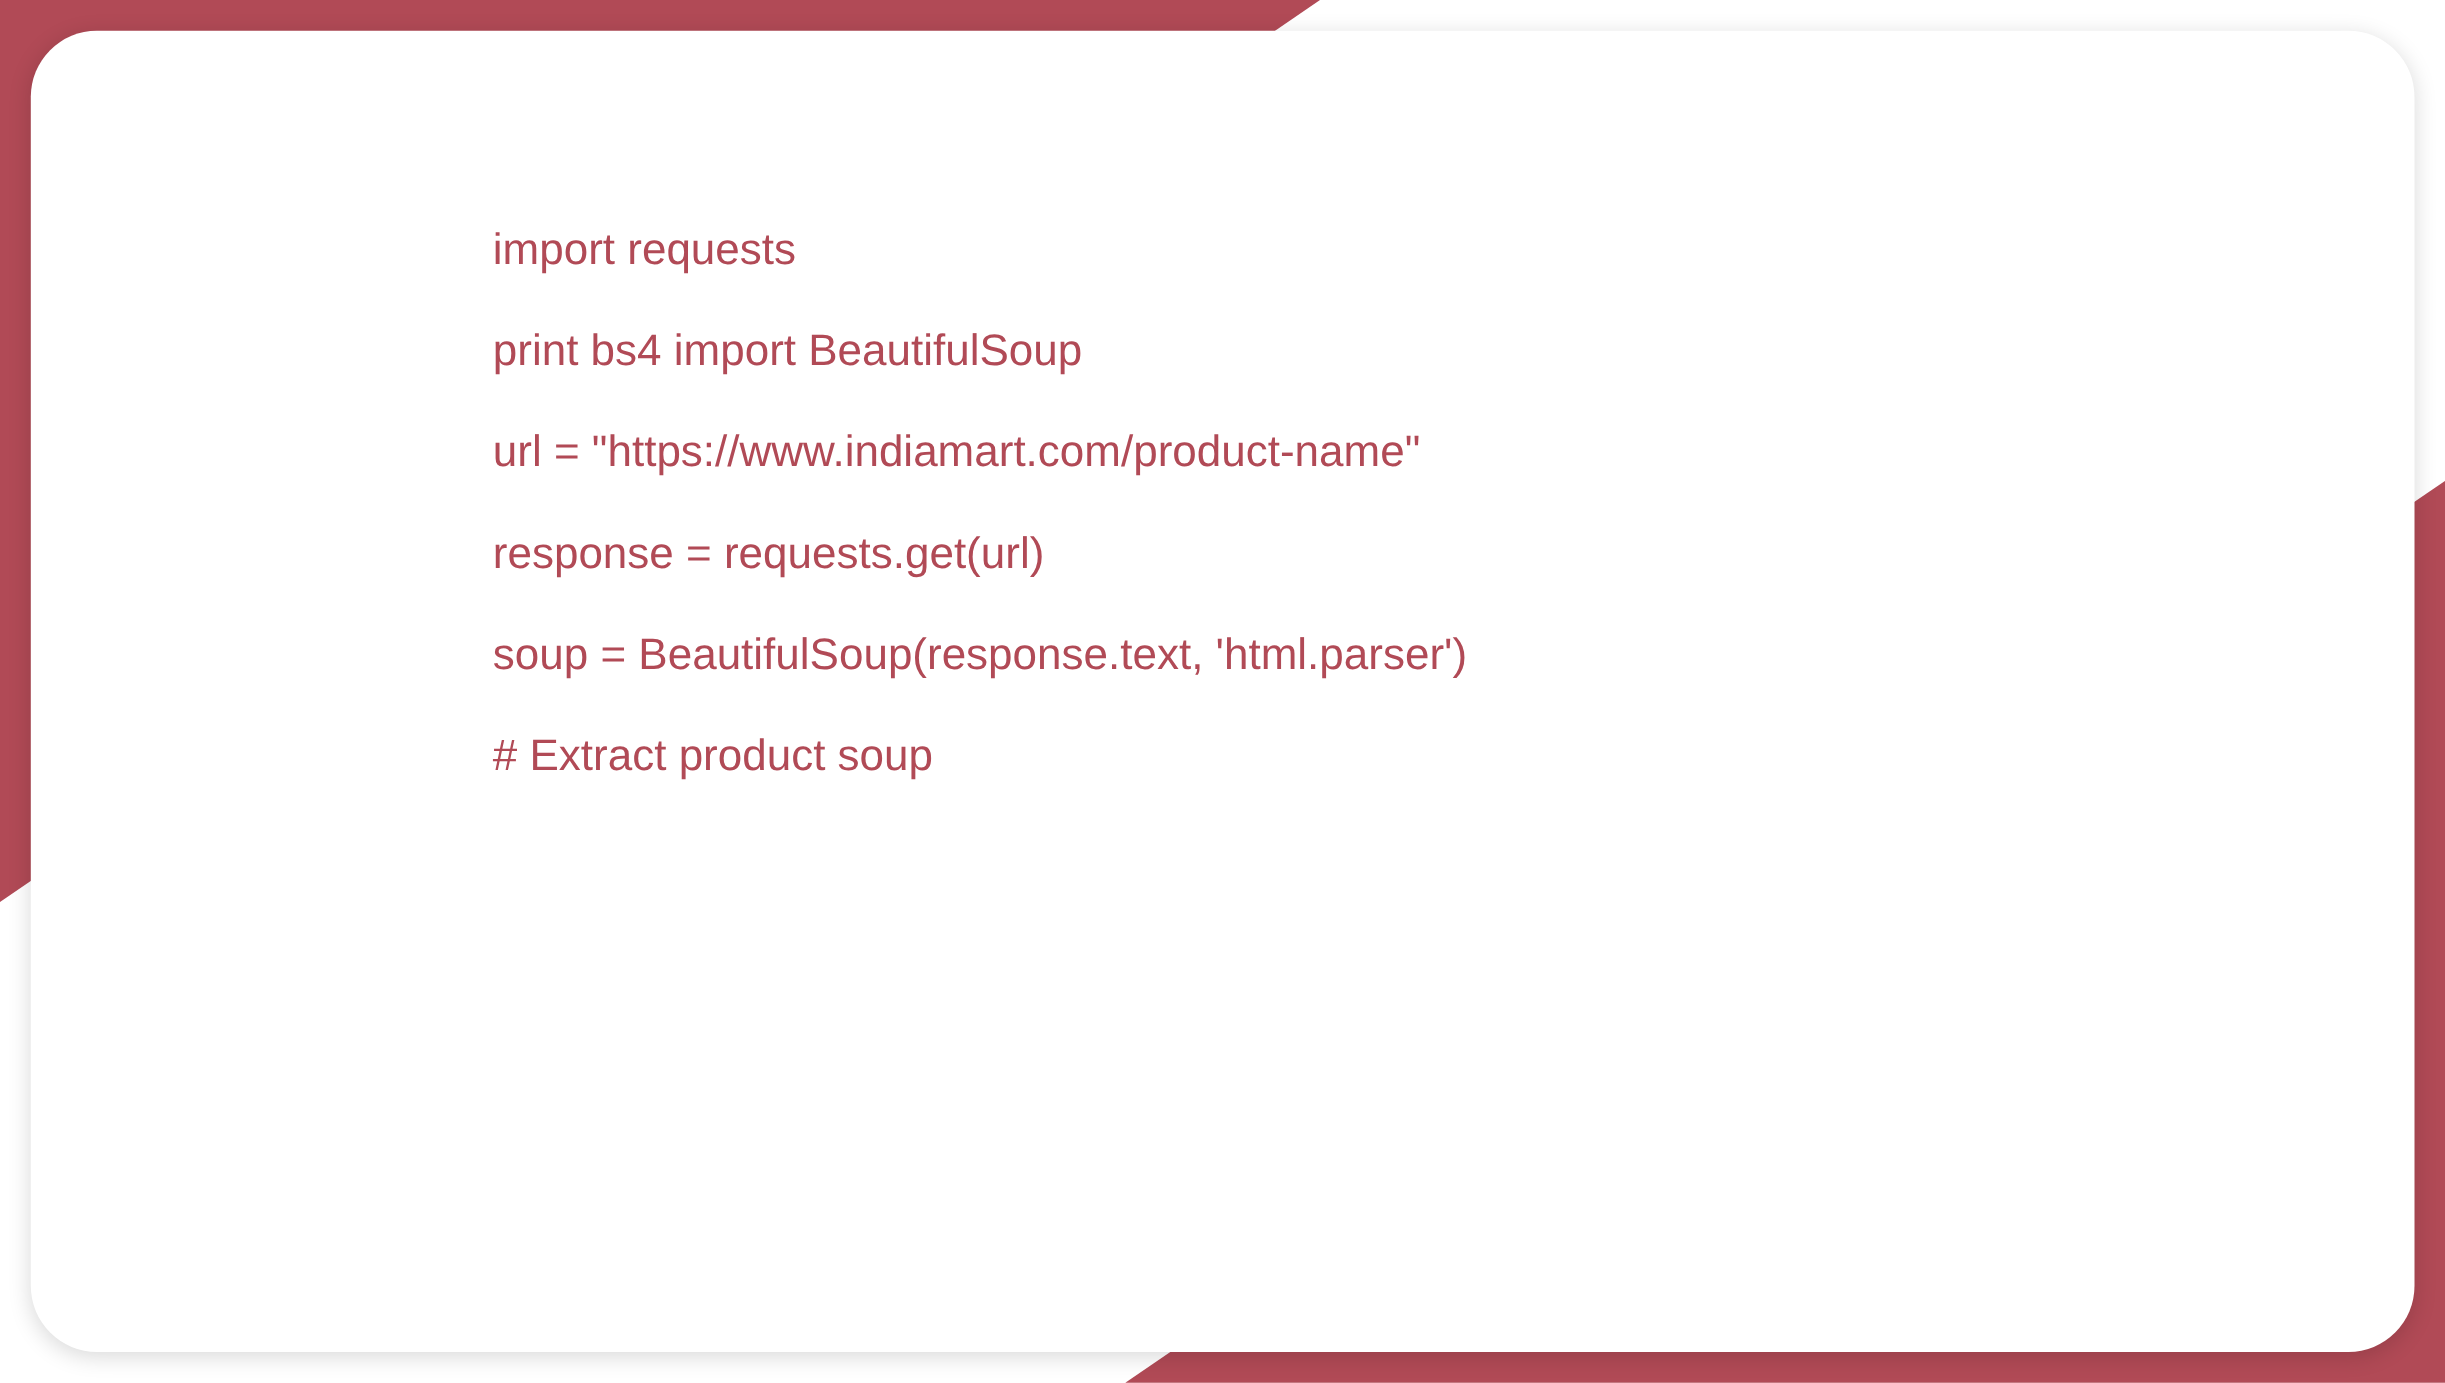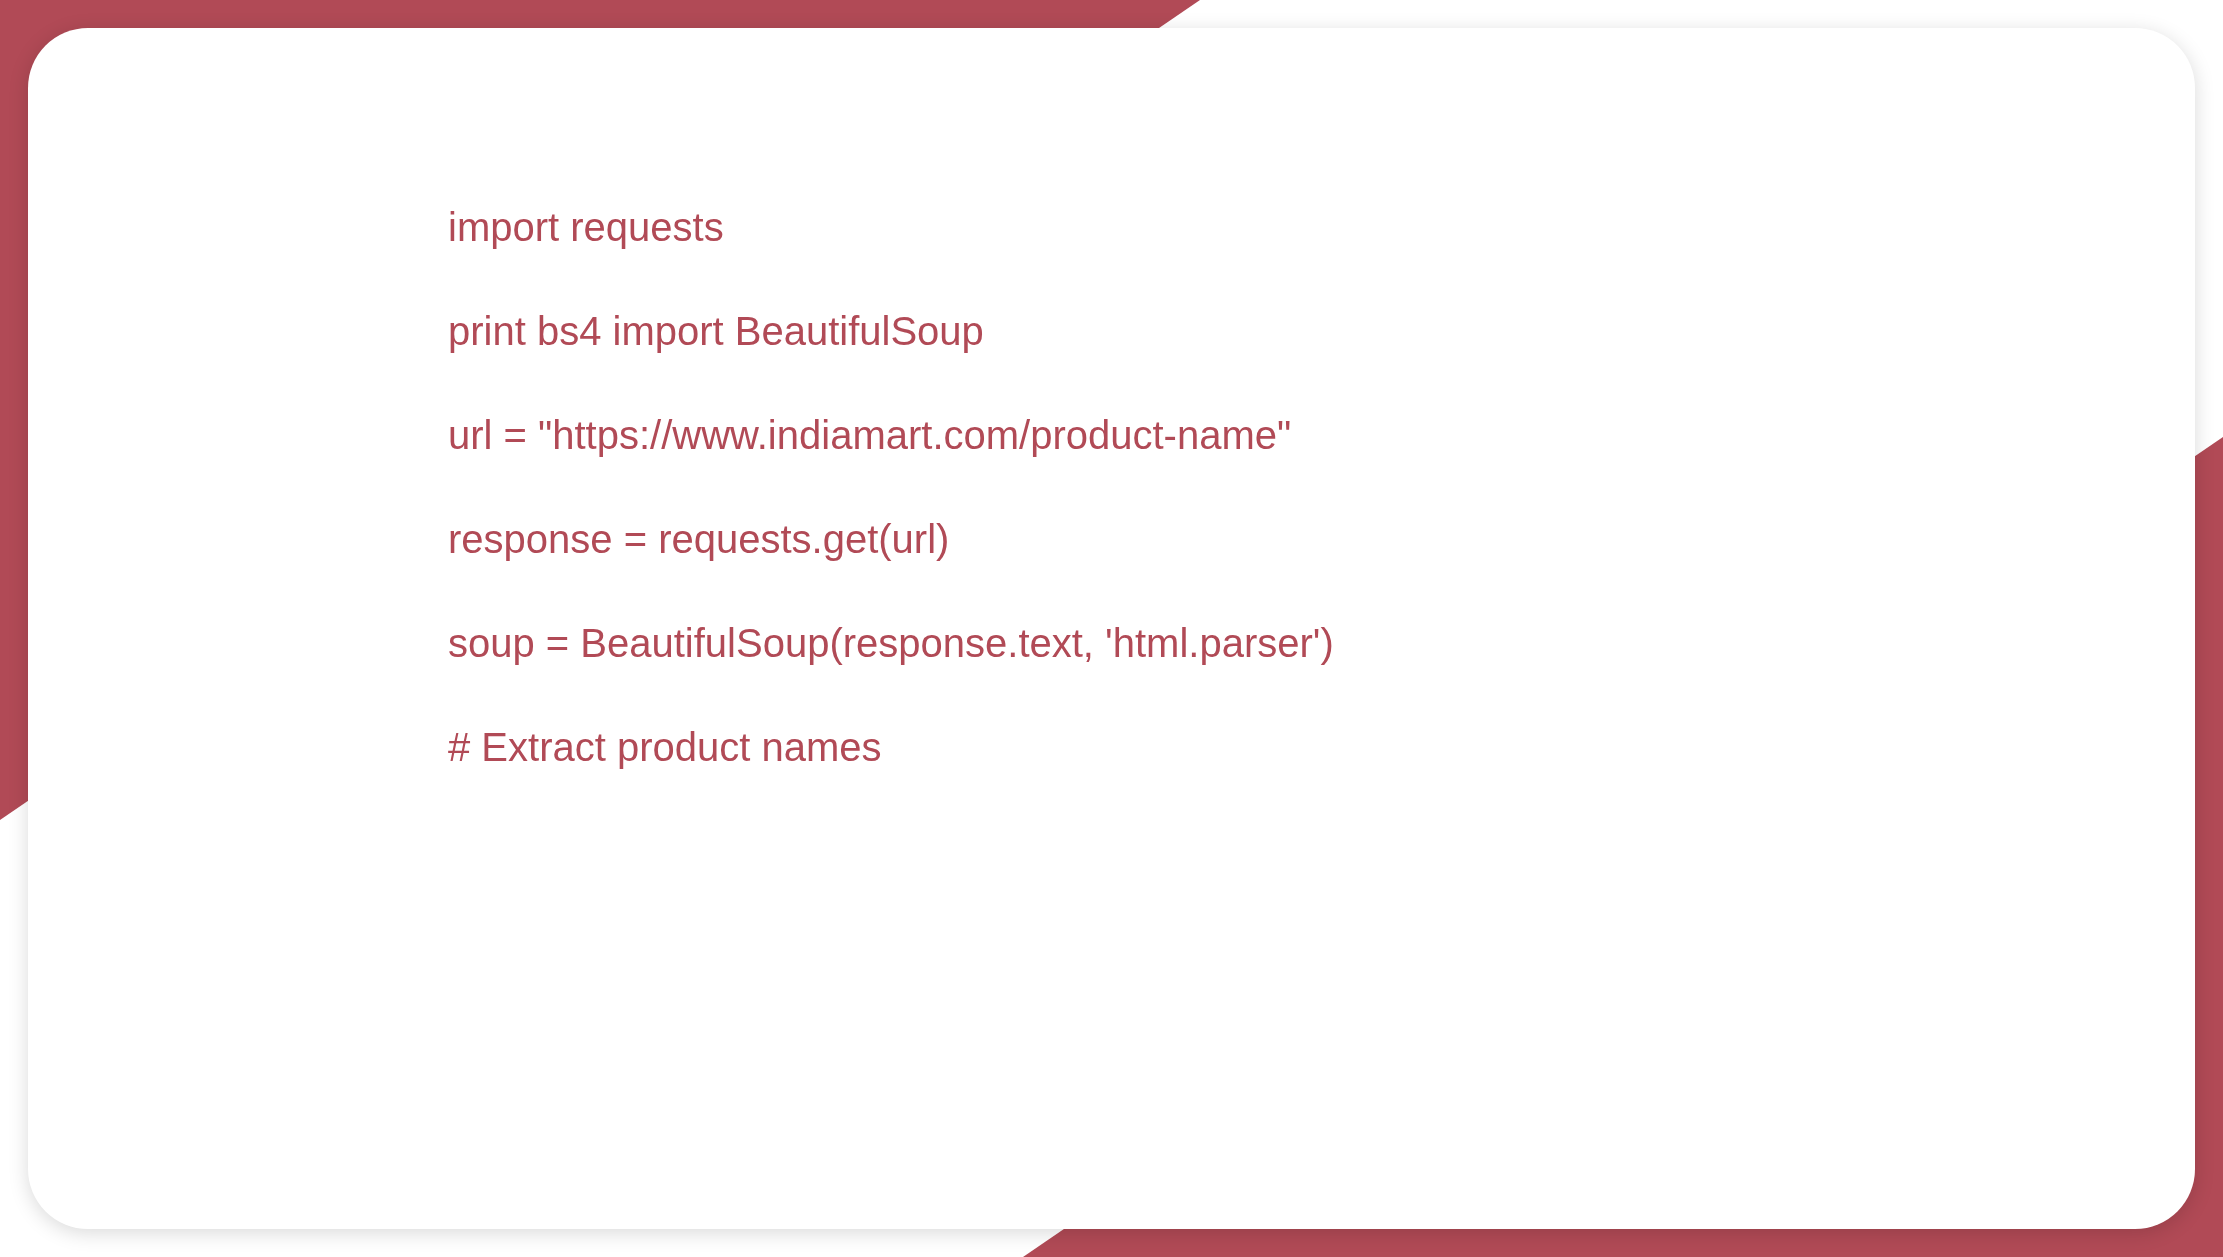--- a/index.html
+++ b/index.html
@@ -48,21 +48,21 @@
       background: #ffffff;
       border-radius: 60px;
       box-shadow: 0 4px 20px rgba(0, 0, 0, 0.15);
       z-index: 1;
       padding: 175px 420px;
     }
 
     .code-block {
       display: flex;
       flex-direction: column;
-      gap: 56px;
+      gap: 44px;
     }
 
     .code-line {
       font-size: 40px;
       color: #b14a56;
       font-family: Arial, Helvetica, sans-serif;
       white-space: nowrap;
       line-height: 1.2;
     }
   </style>
@@ -72,15 +72,15 @@
 <div class="bg-triangle-top"></div>
 <div class="bg-triangle-bottom"></div>
 
 <div class="card">
   <div class="code-block">
     <div class="code-line">import requests</div>
     <div class="code-line">print bs4 import BeautifulSoup</div>
     <div class="code-line">url = "https://www.indiamart.com/product-name"</div>
     <div class="code-line">response = requests.get(url)</div>
     <div class="code-line">soup = BeautifulSoup(response.text, 'html.parser')</div>
-    <div class="code-line"># Extract product names</div>
+    <div class="code-line"># Extract product soup</div>
   </div>
 </div>
 
 </body></html>

